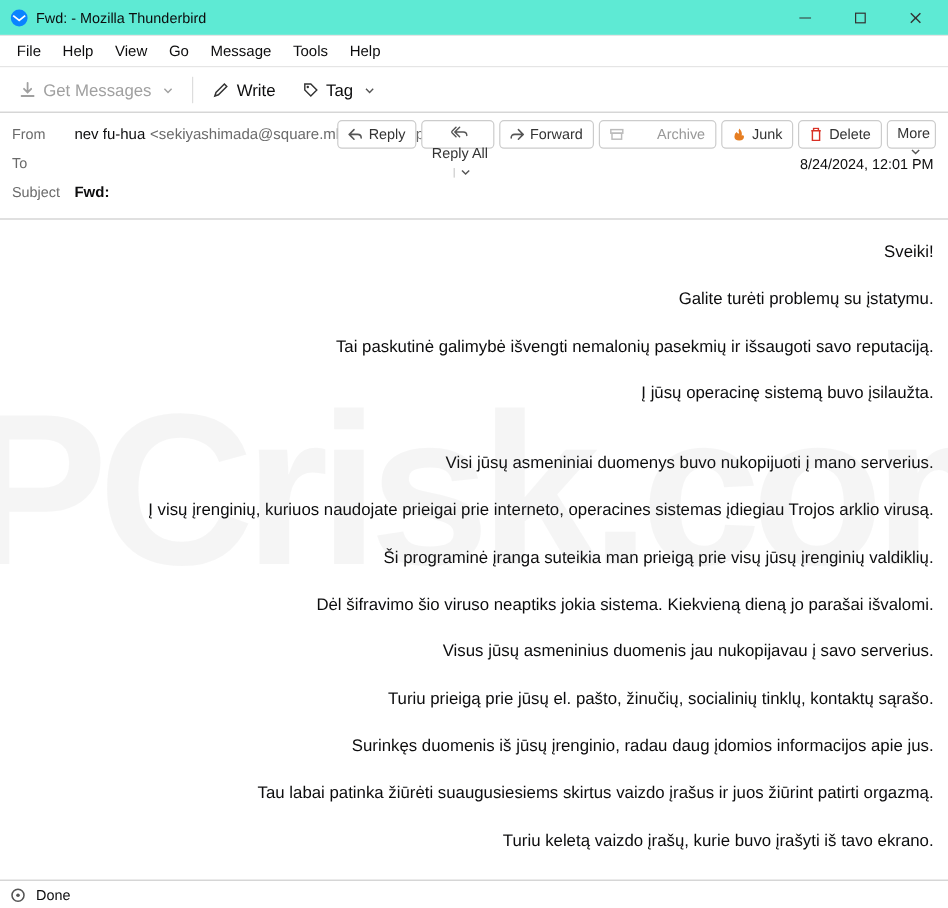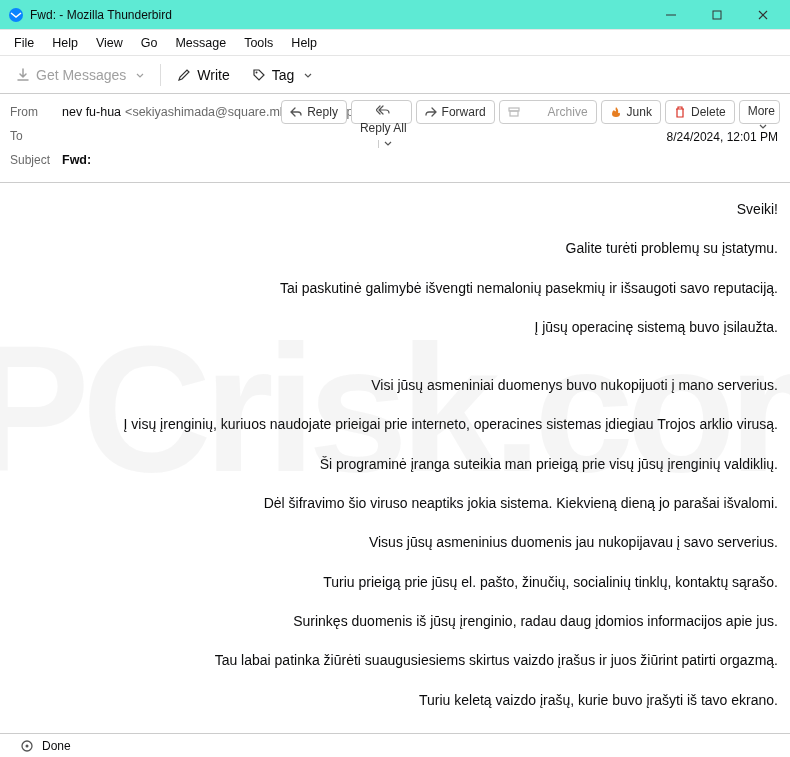--- a/index.html
+++ b/index.html
@@ -143,21 +143,21 @@
       height: 570px;
       overflow: hidden;
     }
     .msg-body p { margin-bottom: 19px; text-align: right; }
     .statusbar {
       position: absolute;
       bottom: 0; left: 0; right: 0;
       height: 24px;
       border-top: 1px solid #ccc;
       display: flex; align-items: center;
-      padding: 0 20px;
+      padding: 0 8px;
       font-size: 12px;
       gap: 8px;
       background: #fff;
     }
     .status-icon { display: inline-flex; }
     .icon svg { display: block; }
 
     
     .watermark {
       position: absolute;

